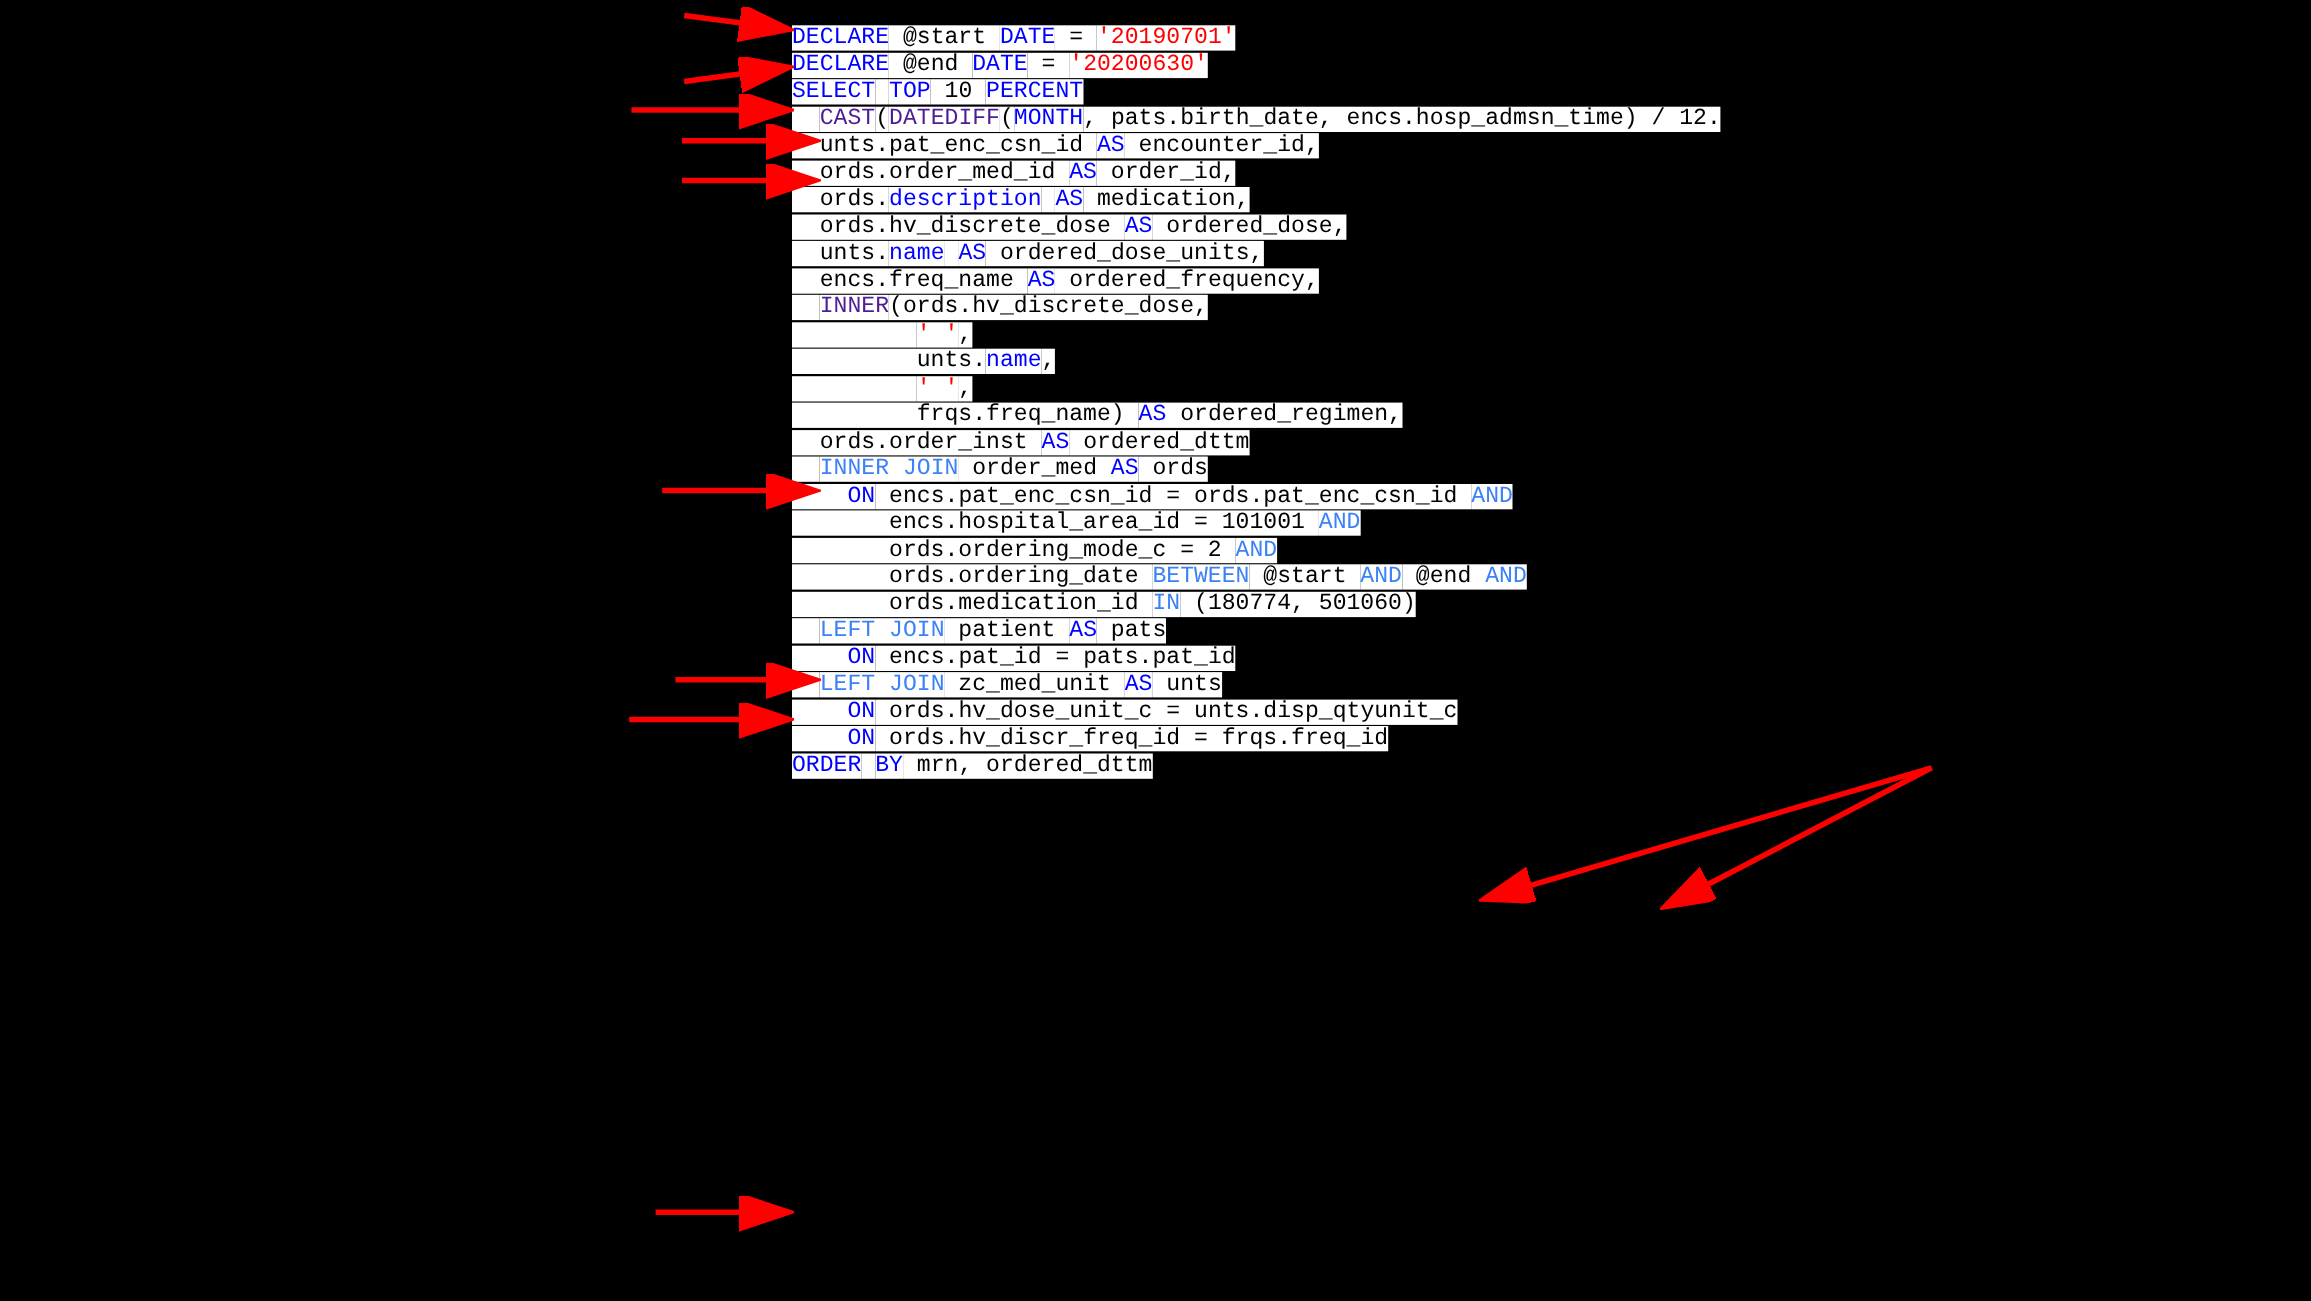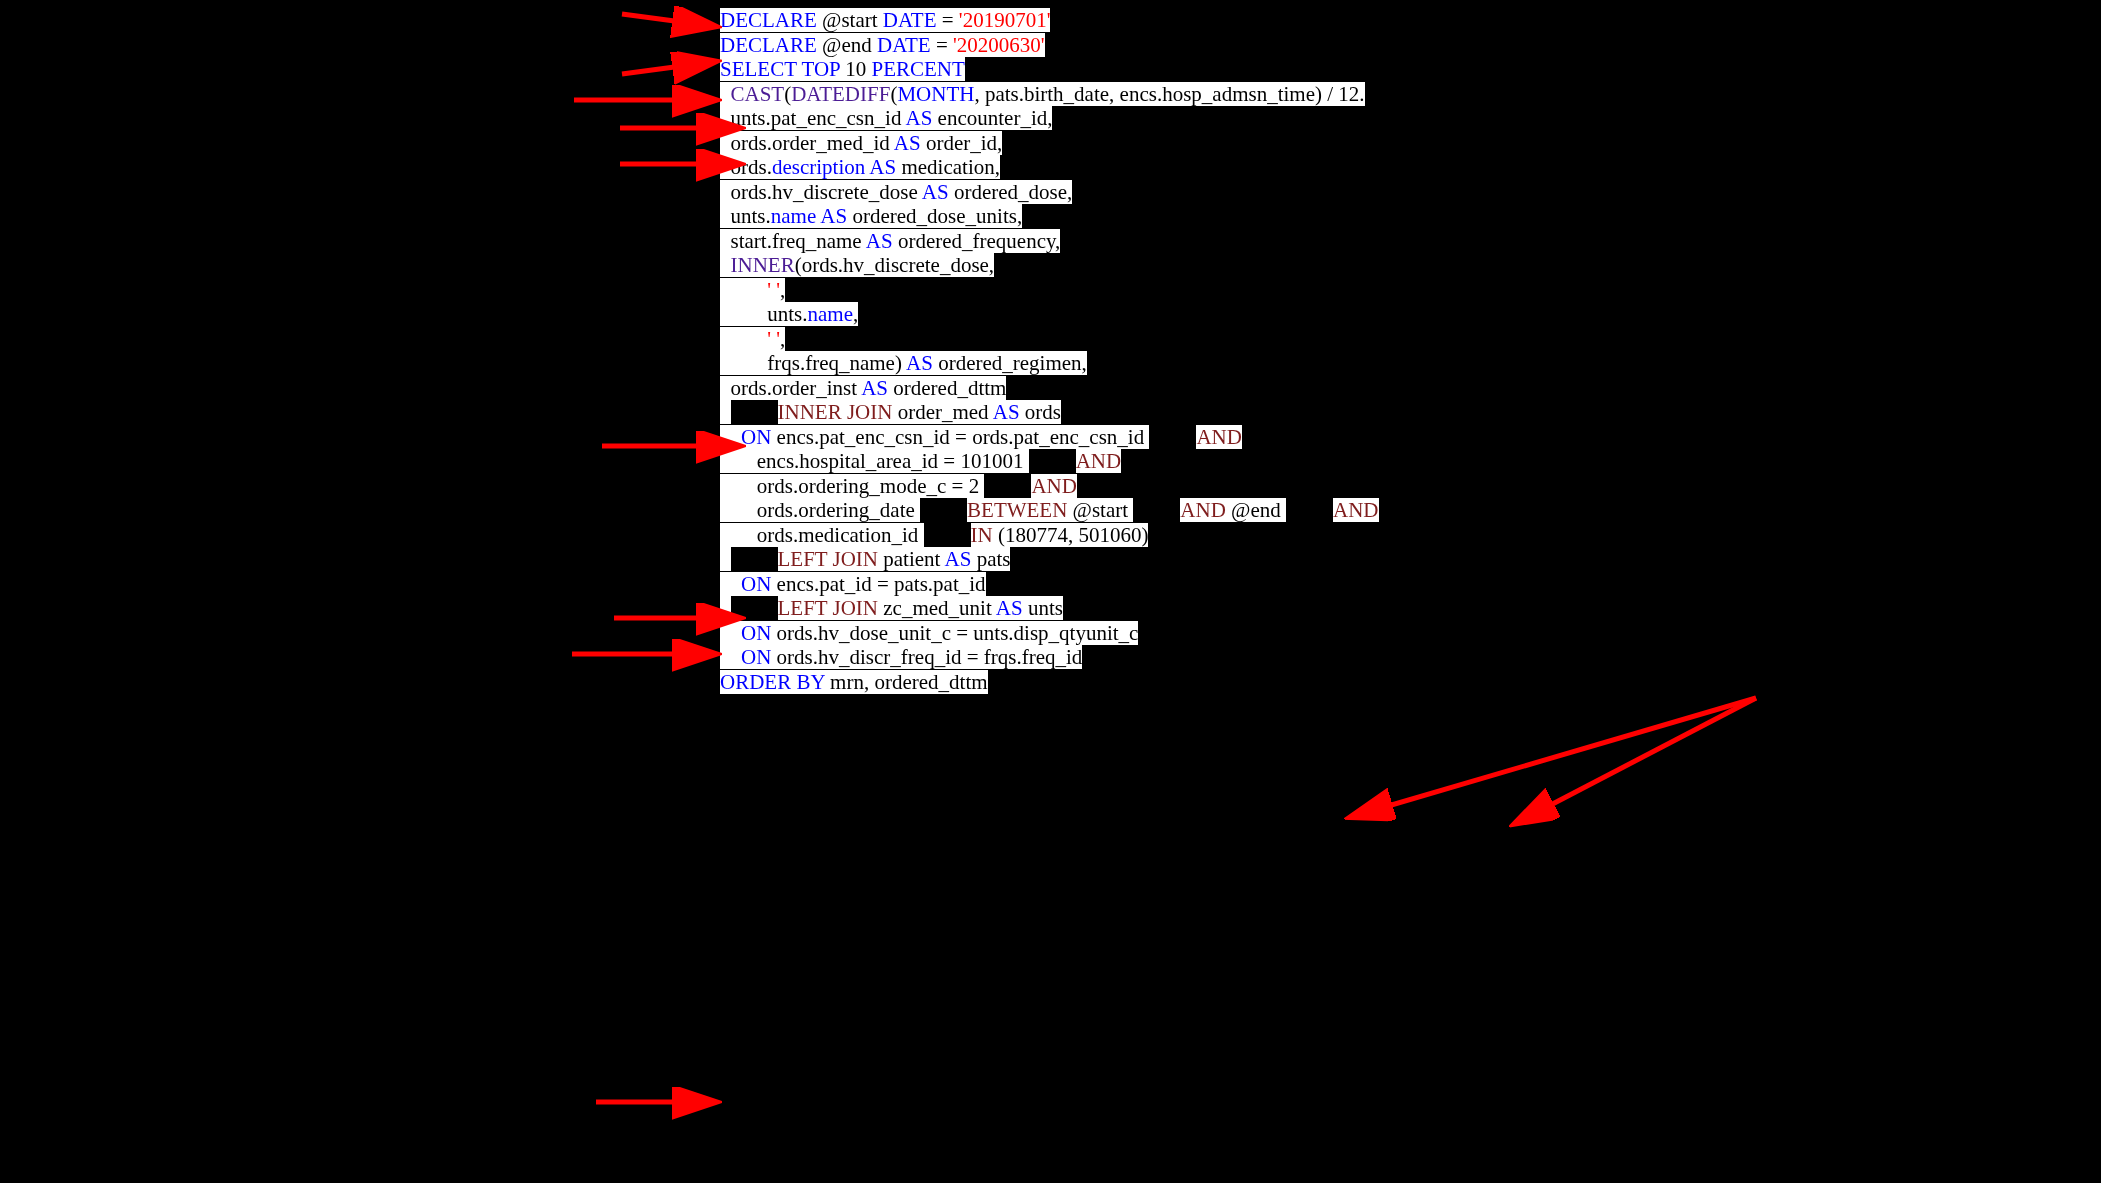--- a/index.html
+++ b/index.html
@@ -9,36 +9,35 @@
     width: 2101px;
     height: 1183px;
     overflow: hidden;
     font-family: 'Menlo', 'Consolas', 'Courier New', monospace;
     font-size: 21px;
     position: relative;
   }
   .code-wrap {
     position: absolute;
     left: 720px;
-    top: 8px;
-    font-family: Liberation Serif, serif;
+    top: 23px;
   }
   .line {
     white-space: pre;
     line-height: 24.5px;
     height: 24.5px;
   }
   .line span {
     background: #fff;
   }
   .kw   { color: #0000ff; background:#fff; }    
   .fn   { color: #4c1d95; background:#fff; }    
   .str  { color: #ff0000; background:#fff; }    
   .txt  { color: #000000; background:#fff; }    
-  .grey { color: #7f1d1d; background:#fff;margin-left:47px; }    
+  .grey { color: #3b82f6; background:#fff; }    
   .arrow {
     position: absolute;
     pointer-events: none;
   }
   .arrow line, .arrow path, .arrow polygon {
     stroke: #ff0000;
     fill: #ff0000;
   }
 </style>
 </head>
@@ -47,21 +46,21 @@
 <div class="code-wrap" id="code">
     <div class="line"><span class="kw">DECLARE</span><span class="txt"> @start </span><span class="kw">DATE</span><span class="txt"> = </span><span class="str">'20190701'</span></div>
     <div class="line"><span class="kw">DECLARE</span><span class="txt"> @end </span><span class="kw">DATE</span><span class="txt"> = </span><span class="str">'20200630'</span></div>
     <div class="line"><span class="kw">SELECT</span><span class="txt"> </span><span class="kw">TOP</span><span class="txt"> 10 </span><span class="kw">PERCENT</span></div>
     <div class="line"><span class="txt">  </span><span class="fn">CAST</span><span class="txt">(</span><span class="fn">DATEDIFF</span><span class="txt">(</span><span class="kw">MONTH</span><span class="txt">, pats.birth_date, encs.hosp_admsn_time) / 12.</span></div>
     <div class="line"><span class="txt">  unts.pat_enc_csn_id </span><span class="kw">AS</span><span class="txt"> encounter_id,</span></div>
     <div class="line"><span class="txt">  ords.order_med_id </span><span class="kw">AS</span><span class="txt"> order_id,</span></div>
     <div class="line"><span class="txt">  ords.</span><span class="kw">description</span><span class="txt"> </span><span class="kw">AS</span><span class="txt"> medication,</span></div>
     <div class="line"><span class="txt">  ords.hv_discrete_dose </span><span class="kw">AS</span><span class="txt"> ordered_dose,</span></div>
     <div class="line"><span class="txt">  unts.</span><span class="kw">name</span><span class="txt"> </span><span class="kw">AS</span><span class="txt"> ordered_dose_units,</span></div>
-    <div class="line"><span class="txt">  start.freq_name </span><span class="kw">AS</span><span class="txt"> ordered_frequency,</span></div>
+    <div class="line"><span class="txt">  encs.freq_name </span><span class="kw">AS</span><span class="txt"> ordered_frequency,</span></div>
     <div class="line"><span class="txt">  </span><span class="fn">INNER</span><span class="txt">(ords.hv_discrete_dose,</span></div>
     <div class="line"><span class="txt">         </span><span class="str">' '</span><span class="txt">,</span></div>
     <div class="line"><span class="txt">         unts.</span><span class="kw">name</span><span class="txt">,</span></div>
     <div class="line"><span class="txt">         </span><span class="str">' '</span><span class="txt">,</span></div>
     <div class="line"><span class="txt">         frqs.freq_name) </span><span class="kw">AS</span><span class="txt"> ordered_regimen,</span></div>
     <div class="line"><span class="txt">  ords.order_inst </span><span class="kw">AS</span><span class="txt"> ordered_dttm</span></div>
     <div class="line"><span class="txt">  </span><span class="grey">INNER JOIN</span><span class="txt"> order_med </span><span class="kw">AS</span><span class="txt"> ords</span></div>
     <div class="line"><span class="txt">    </span><span class="kw">ON</span><span class="txt"> encs.pat_enc_csn_id = ords.pat_enc_csn_id </span><span class="grey">AND</span></div>
     <div class="line"><span class="txt">       encs.hospital_area_id = 101001 </span><span class="grey">AND</span></div>
     <div class="line"><span class="txt">       ords.ordering_mode_c = 2 </span><span class="grey">AND</span></div>

